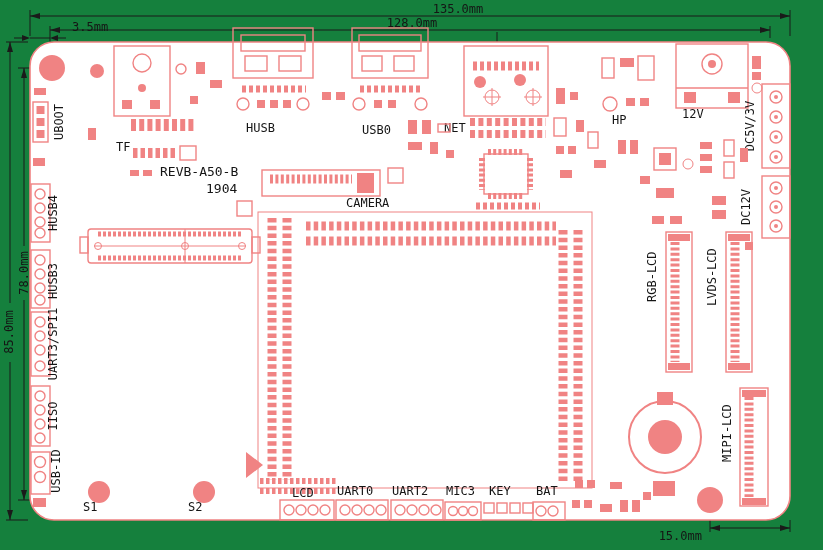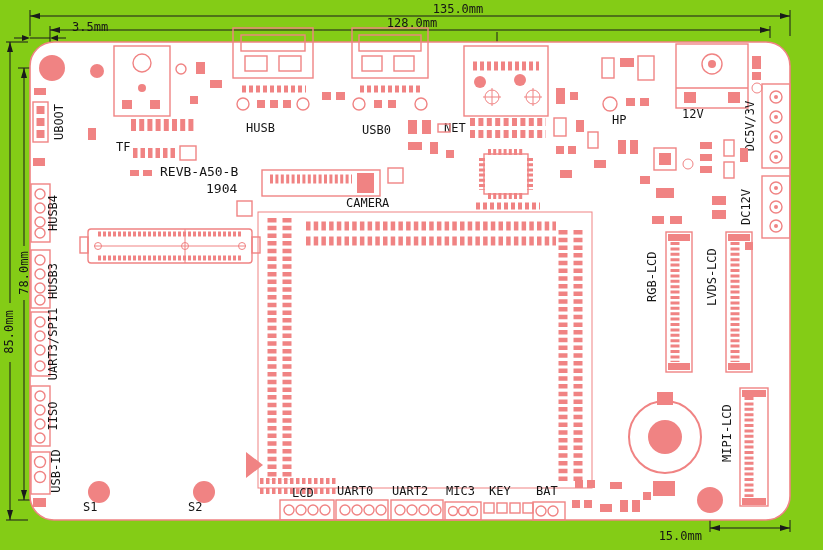--- a/index.html
+++ b/index.html
@@ -1,16 +1,16 @@
 <!DOCTYPE html>
 <html><head>
 <meta charset="utf-8">
 <style>
   html,body { margin:0; padding:0; background:#ffffff; }
-  .wrap { position:relative; width:823px; height:550px; background:#84cc16; overflow:hidden;text-decoration:underline; }
+  .wrap { position:relative; width:823px; height:550px; background:#15803d; overflow:hidden;text-decoration:underline; }
   svg { display:block; }
   svg text { font-family:"DejaVu Sans Mono","Liberation Mono",monospace; font-size:12px; fill:#151515; }
   .t13 { font-size:13px; }
   .tm  { text-anchor:middle; }
   .te  { text-anchor:end; }
   
   .c   { fill:none; stroke:#f08383; stroke-width:1.4; }
   .c1  { fill:none; stroke:#f08383; stroke-width:1; }
   .c2  { fill:none; stroke:#f08383; stroke-width:2; }
   .cb  { fill:#ffffff; stroke:#f08383; stroke-width:1.6; }

